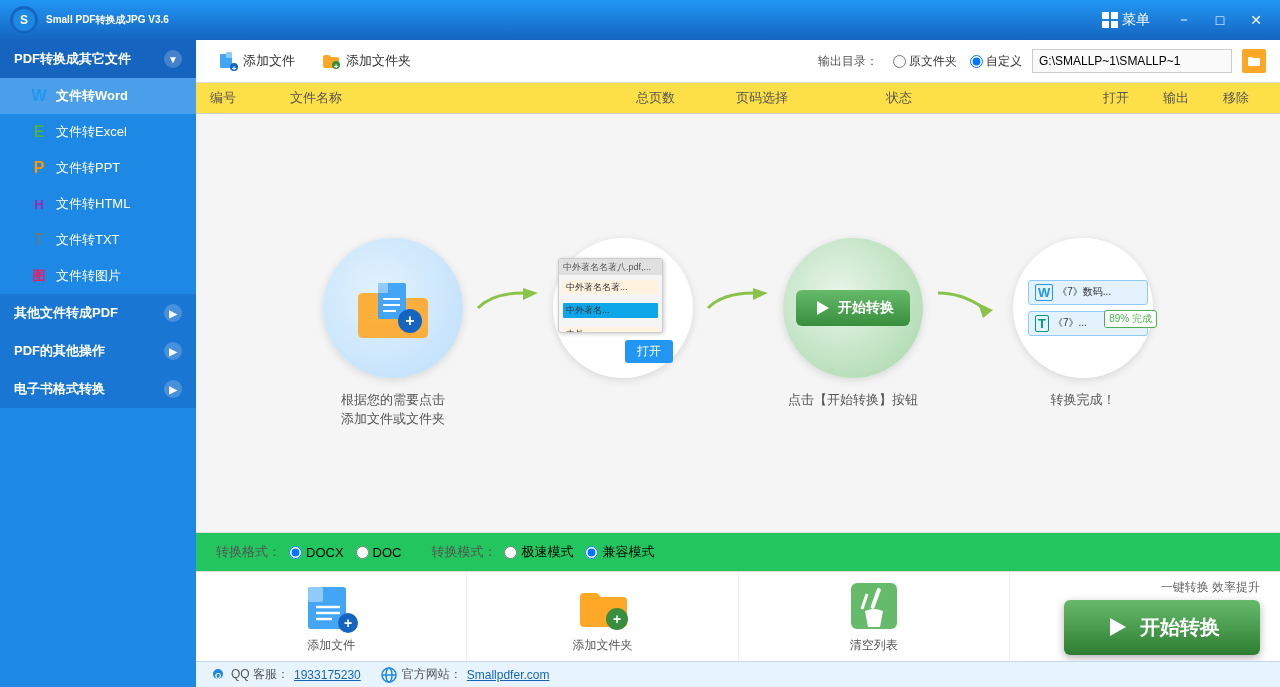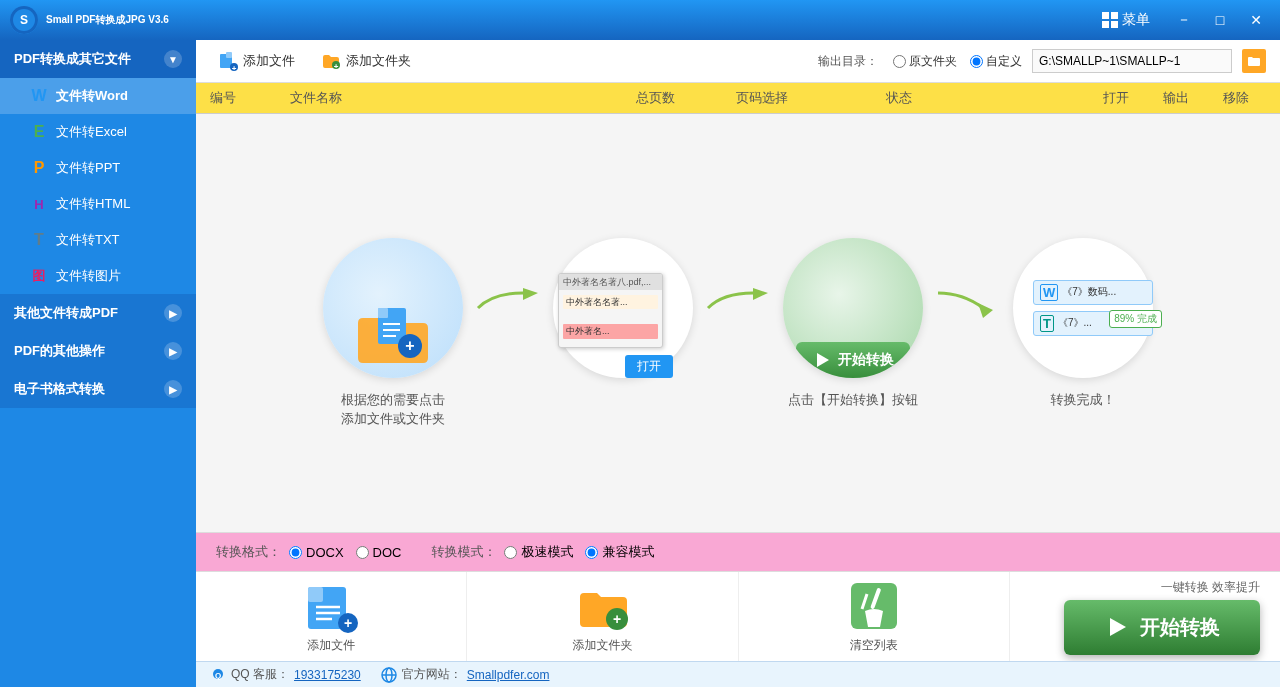--- a/index.html
+++ b/index.html
@@ -183,21 +183,21 @@
       font-size: 14px;
       font-weight: bold;
       display: flex;
       align-items: center;
       gap: 6px;
       cursor: pointer;
     }
 
     
     .format-bar {
-      background: #f9a8d4;
+      background: #22c55e;
       border-top: 1px solid #ddd;
       padding: 10px 20px;
       display: flex;
       align-items: center;
       gap: 30px;
       font-size: 13px;
     }
     .format-group { display: flex; align-items: center; gap: 8px; }
     .format-label { color: #555; }
     .format-options { display: flex; gap: 12px; }
@@ -287,21 +287,21 @@
       gap: 12px;
       min-width: 160px;
     }
 
     .tut-circle {
       width: 140px;
       height: 140px;
       border-radius: 50%;
       background: #f0f0f0;
       display: flex;
-      align-items: flex-end;
+      align-items: center;
       justify-content: center;
       box-shadow: 0 2px 8px rgba(0,0,0,0.12);
       position: relative;
       overflow: hidden;
     }
 
     .tut-circle-blue {
       background: radial-gradient(circle at 40% 40%, #e3f2fd, #bbdefb);
     }
     .tut-circle-white {
@@ -503,21 +503,21 @@
 
         <div class="tut-step">
           <div class="tut-circle tut-circle-white" style="overflow:visible;">
 
             <div style="position:relative; width:120px; height:110px; display:flex; align-items:center; justify-content:center;">
 
               <div style="position:absolute; top:5px; left:-5px; width:105px; height:75px; background:#f5f5f5; border:1px solid #ccc; border-radius:3px; box-shadow:1px 1px 4px rgba(0,0,0,0.2); overflow:hidden;">
                 <div style="background:#e0e0e0; height:16px; font-size:9px; padding:2px 4px; color:#555;">中外著名名著八.pdf,...</div>
                 <div style="padding:4px; font-size:9px; color:#333; line-height:1.4;">
                   <div style="background:#fff3e0; padding:1px 3px; margin:1px 0; border-radius:1px;">中外著名名著...</div>
-                  <div style="background:#fca5a5; padding:1px 3px; margin:15px 0; border-radius:1px;">中外著名...</div>
+                  <div style="background:#0ea5e9; padding:1px 3px; margin:9px 0; border-radius:1px;">中外著名...</div>
                   <div style="background:#fff3e0; padding:1px 3px; margin:1px 0; border-radius:1px;">中外...</div>
                 </div>
               </div>
 
               <div style="position:absolute; bottom:0px; right:10px;">
                 <div style="background:#2196F3; color:white; font-size:12px; padding:3px 12px; border-radius:3px; cursor:pointer;">打开</div>
               </div>
             </div>
           </div>
         </div>

